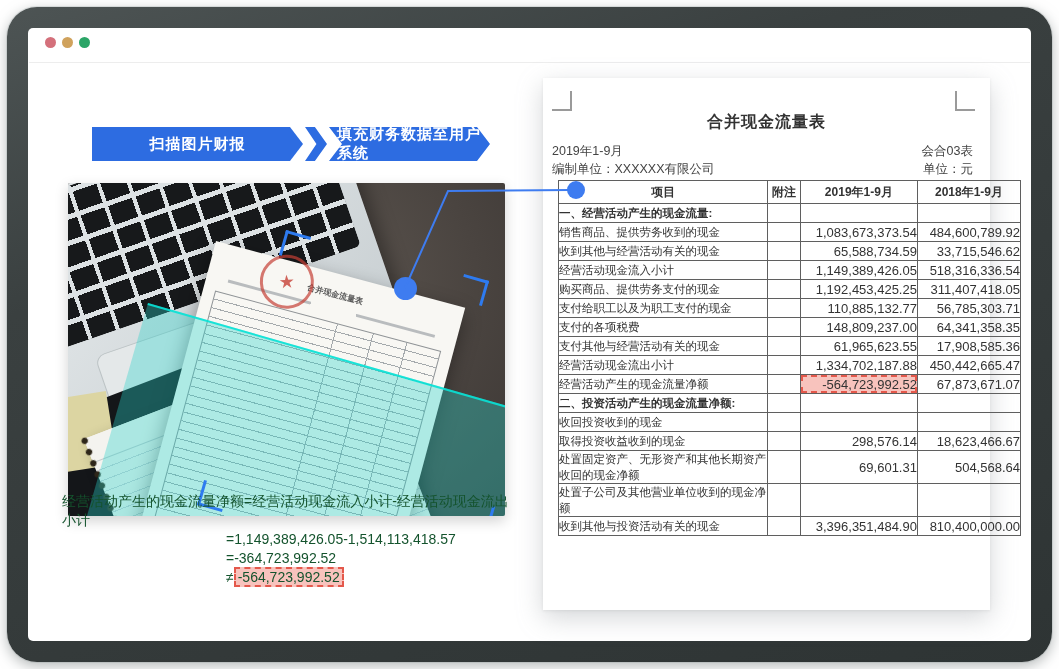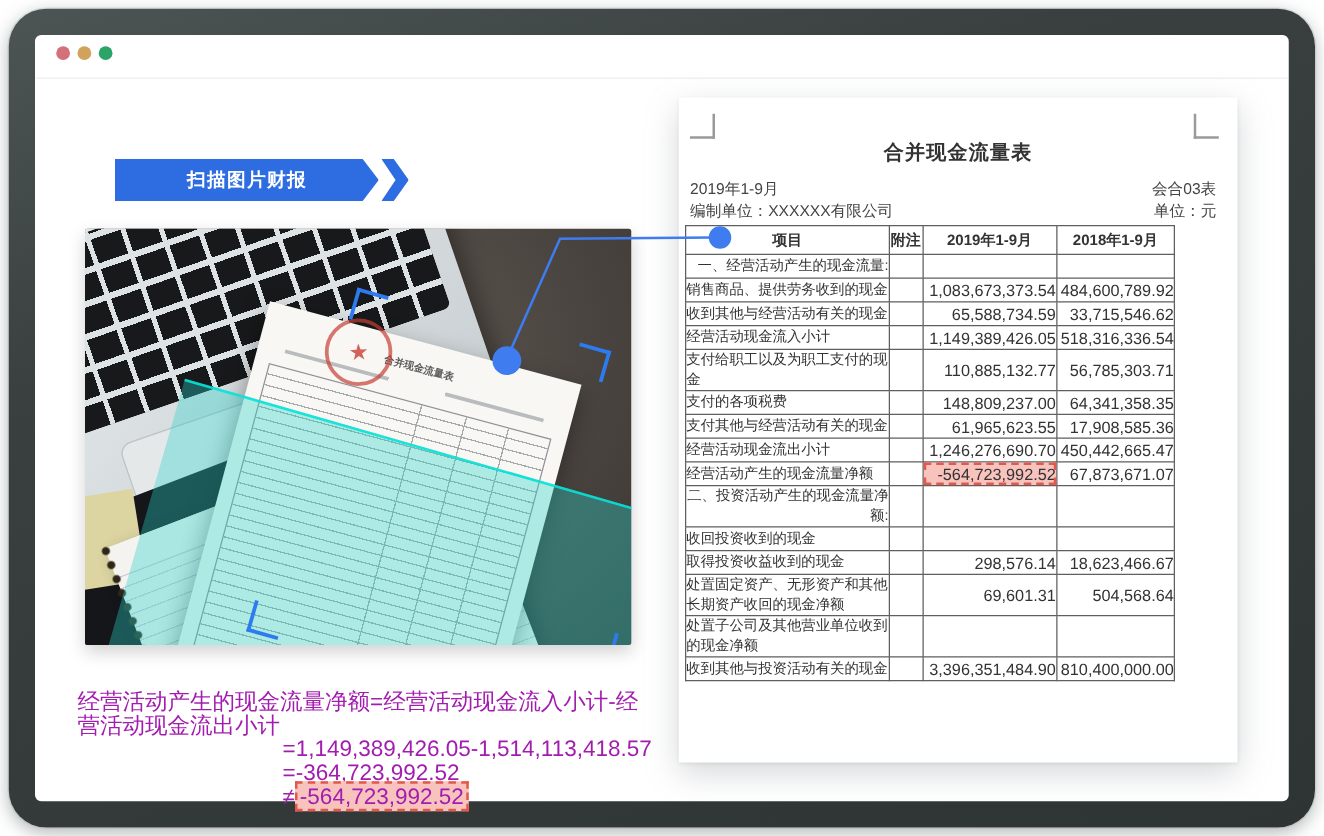--- a/index.html
+++ b/index.html
@@ -62,40 +62,40 @@
   .br-tl{left:214px;top:50px;border-left:3px solid #2e7bf0;border-top:3px solid #2e7bf0;}
   .br-tr{left:392px;top:94px;border-right:3px solid #2e7bf0;border-top:3px solid #2e7bf0;}
   .br-bl{left:132px;top:300px;border-left:3px solid #2e7bf0;border-bottom:3px solid #2e7bf0;}
   .br-br{left:398px;top:320px;border-right:3px solid #2e7bf0;border-bottom:3px solid #2e7bf0;}
   .photo-dot{position:absolute;left:326px;top:94px;width:23px;height:23px;border-radius:50%;background:#3e7cf0;}
 
   
   .connector{position:absolute;left:0;top:0;width:1059px;height:669px;pointer-events:none;}
 
   
-  .calc{position:absolute;left:62px;top:552px;width:460px;font-size:18px;line-height:19px;color:#a21caf;}
+  .calc{position:absolute;left:62px;top:492px;width:460px;font-size:14px;line-height:19px;color:#14532d;}
   .calc .indent{padding-left:164px;}
   .flagged{background:#f8c3bd;border:2px dashed #e4584b;padding:0 2px;}
 
   
   .page{position:absolute;left:543px;top:78px;width:447px;height:532px;background:#fff;
     box-shadow:0 8px 24px rgba(150,155,160,.4),0 1px 3px rgba(0,0,0,.08);}
   .crop{position:absolute;width:20px;height:20px;top:13px;}
   .crop-l{left:9px;border-right:2px solid #9a9a9a;border-bottom:2px solid #9a9a9a;}
   .crop-r{right:15px;border-left:2px solid #9a9a9a;border-bottom:2px solid #9a9a9a;}
   .rpt-title{position:absolute;left:0;top:34px;width:100%;text-align:center;font-size:16px;font-weight:700;color:#333;letter-spacing:1px;}
   .rpt-meta{position:absolute;left:9px;right:17px;top:64px;font-size:12.5px;color:#444;}
   .meta-row{display:flex;justify-content:space-between;line-height:18px;}
-  table.rpt{position:absolute;left:5px;top:102px;width:392px;border-collapse:collapse;font-size:11.5px;color:#333;}
+  table.rpt{position:absolute;left:15px;top:102px;width:463px;border-collapse:collapse;font-size:11.5px;color:#333;}
   table.rpt th,table.rpt td{border:1px solid #5f5f5f;padding:0;}
   table.rpt th{height:23px;font-weight:700;text-align:center;font-size:12px;}
   td.item{padding:1px 4px 1px 5px;line-height:16px;height:19px;}
   td.note{width:30px;}
   td.num{text-align:right;padding-right:5px;font-size:13px;height:19px;}
-  tr.section td{font-weight:400;text-align:right;}
+  tr.section td{font-weight:700;}
   td.hl{position:relative;background:#f8c3bd;}
   td.hl::after{content:"";position:absolute;inset:0;border:2px dashed #e4584b;pointer-events:none;}
   .c1{width:193px;} .c2{width:30px;} .c3{width:108px;} .c4{width:95px;}
 </style>
 </head>
 <body>
 
 <div class="stage">
   <div class="device-frame"></div>
   <div class="content"></div>
@@ -103,20 +103,23 @@
       <span class="dot" style="background: rgb(212, 112, 123);"></span>
       <span class="dot" style="background: rgb(208, 162, 92);"></span>
       <span class="dot" style="background: rgb(43, 165, 103);"></span>
     </div>
   <div class="titlebar-sep"></div>
 
   <div class="step step1" style="background: rgb(45, 108, 225);">
     <span>扫描图片财报</span>
   </div>
   <div class="chev" style="background: rgb(45, 108, 225);"></div>
+  <div class="step step2" style="background: rgb(45, 108, 225);">
+    <span>填充财务数据至用户系统</span>
+  </div>
 
   <div class="photo">
     <div class="laptop">
       <div class="kb"></div>
       <div class="trackpad"></div>
     </div>
     <div class="folder"></div>
     <div class="sticky"></div>
     <div class="pinksheet"></div>
     <div class="notebook">
@@ -192,41 +195,47 @@
             <td class="num">65,588,734.59</td>
             <td class="num">33,715,546.62</td>
           </tr>
           <tr>
             <td class="item">经营活动现金流入小计</td>
             <td class="note"></td>
             <td class="num">1,149,389,426.05</td>
             <td class="num">518,316,336.54</td>
           </tr>
           <tr>
+            <td class="item">购买商品、提供劳务支付的现金</td>
+            <td class="note"></td>
+            <td class="num">1,192,453,425.25</td>
+            <td class="num">311,407,418.05</td>
+          </tr>
+          <tr>
             <td class="item">支付给职工以及为职工支付的现金</td>
             <td class="note"></td>
             <td class="num">110,885,132.77</td>
             <td class="num">56,785,303.71</td>
           </tr>
           <tr>
             <td class="item">支付的各项税费</td>
             <td class="note"></td>
             <td class="num">148,809,237.00</td>
             <td class="num">64,341,358.35</td>
           </tr>
           <tr>
             <td class="item">支付其他与经营活动有关的现金</td>
             <td class="note"></td>
             <td class="num">61,965,623.55</td>
             <td class="num">17,908,585.36</td>
           </tr>
           <tr>
             <td class="item">经营活动现金流出小计</td>
             <td class="note"></td>
-            <td class="num">1,246,276,690.70</td>
+            <td class="num">1,334,702,187.88</td>
             <td class="num">450,442,665.47</td>
           </tr>
           <tr>
             <td class="item">经营活动产生的现金流量净额</td>
             <td class="note"></td>
             <td class="num hl">-564,723,992.52</td>
             <td class="num">67,873,671.07</td>
           </tr>
           <tr class="section">
             <td class="item">二、投资活动产生的现金流量净额:</td>

